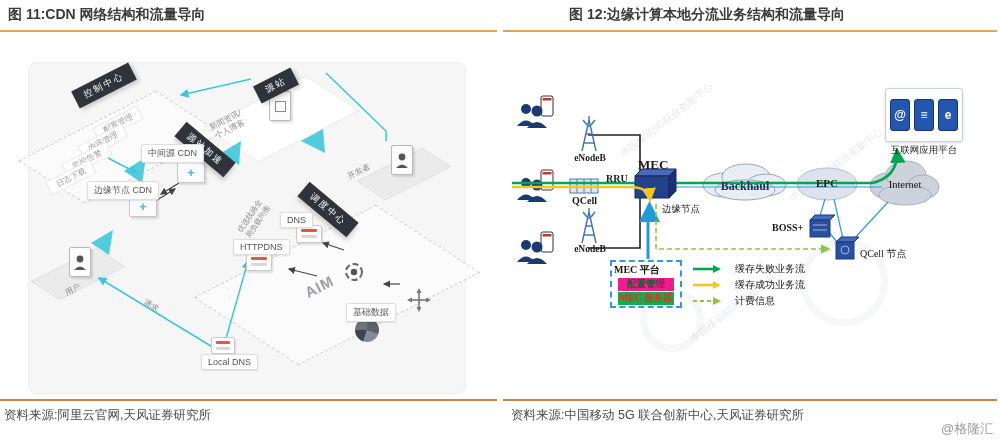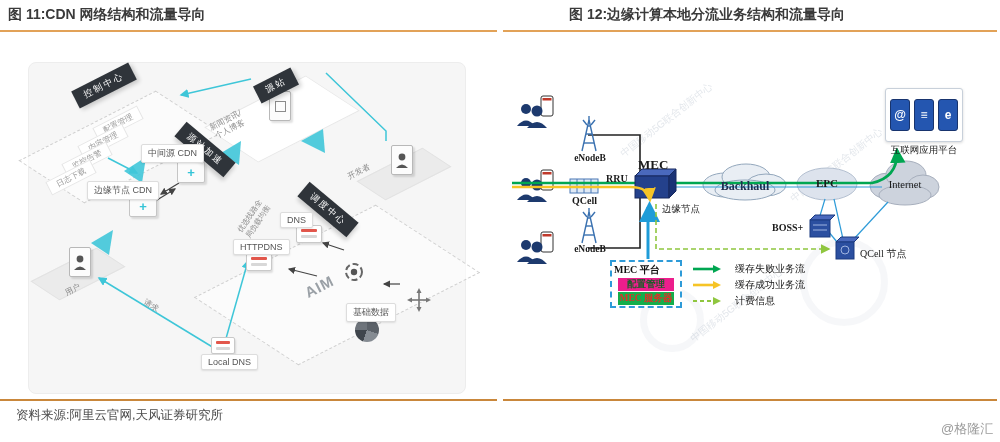--- a/index.html
+++ b/index.html
@@ -177,21 +177,21 @@
     <div class="glabel rotl" style="left:168px;top:52px;width:62px;">新闻资讯/
 个人博客</div>
     <div class="glabel rotl" style="left:308px;top:104px;width:44px;">开发者</div>
     <div class="glabel rotl" style="left:24px;top:222px;width:40px;">用户</div>
     <div class="glabel" style="left:104px;top:238px;width:36px;transform:rotate(31deg);">请求</div>
     <div class="glabel" style="left:197px;top:146px;width:56px;font-size:7.5px;transform:rotate(-56deg);">优选线路全
 局负载均衡</div>
   </div>
 
   <div class="rule bottom" style="left:0;top:399px;width:497px;"></div>
-  <div class="abs source" style="left:16px;top:407px;">资料来源:阿里云官网,天风证券研究所</div>
+  <div class="abs source" style="left:4px;top:407px;">资料来源:阿里云官网,天风证券研究所</div>
 </div>
 
 <div class="panel" style="left:503px;width:497px;">
   <div class="abs fig-title" style="left:22px;top:6px;padding-left:44px;">图 12:边缘计算本地分流业务结构和流量导向</div>
   <div class="rule" style="left:0;top:30px;width:494px;"></div>
 
   <div class="diagram-r">
 
     <div class="wmark" style="left:100px;top:55px;">中国移动5G联合创新中心</div>
     <div class="wmark" style="left:270px;top:100px;">中国移动5G联合创新中心</div>
@@ -364,14 +364,15 @@
         <svg width="28" height="10" viewBox="0 0 28 10">
           <line x1="0" y1="5" x2="20" y2="5" stroke="#8fc63f" stroke-width="2" stroke-dasharray="4 3"></line>
             <polygon points="20,1 28,5 20,9" fill="#8fc63f"></polygon>
           </svg>
         <span class="lab">计费信息</span>
       </div>
     </div>
   </div>
 
   <div class="rule bottom" style="left:0;top:399px;width:494px;"></div>
+  <div class="abs source" style="left:8px;top:407px;">资料来源:中国移动 5G 联合创新中心,天风证券研究所</div>
   <div class="credit" style="left:438px;top:420px;">@格隆汇</div>
 </div>
 
 </body></html>

